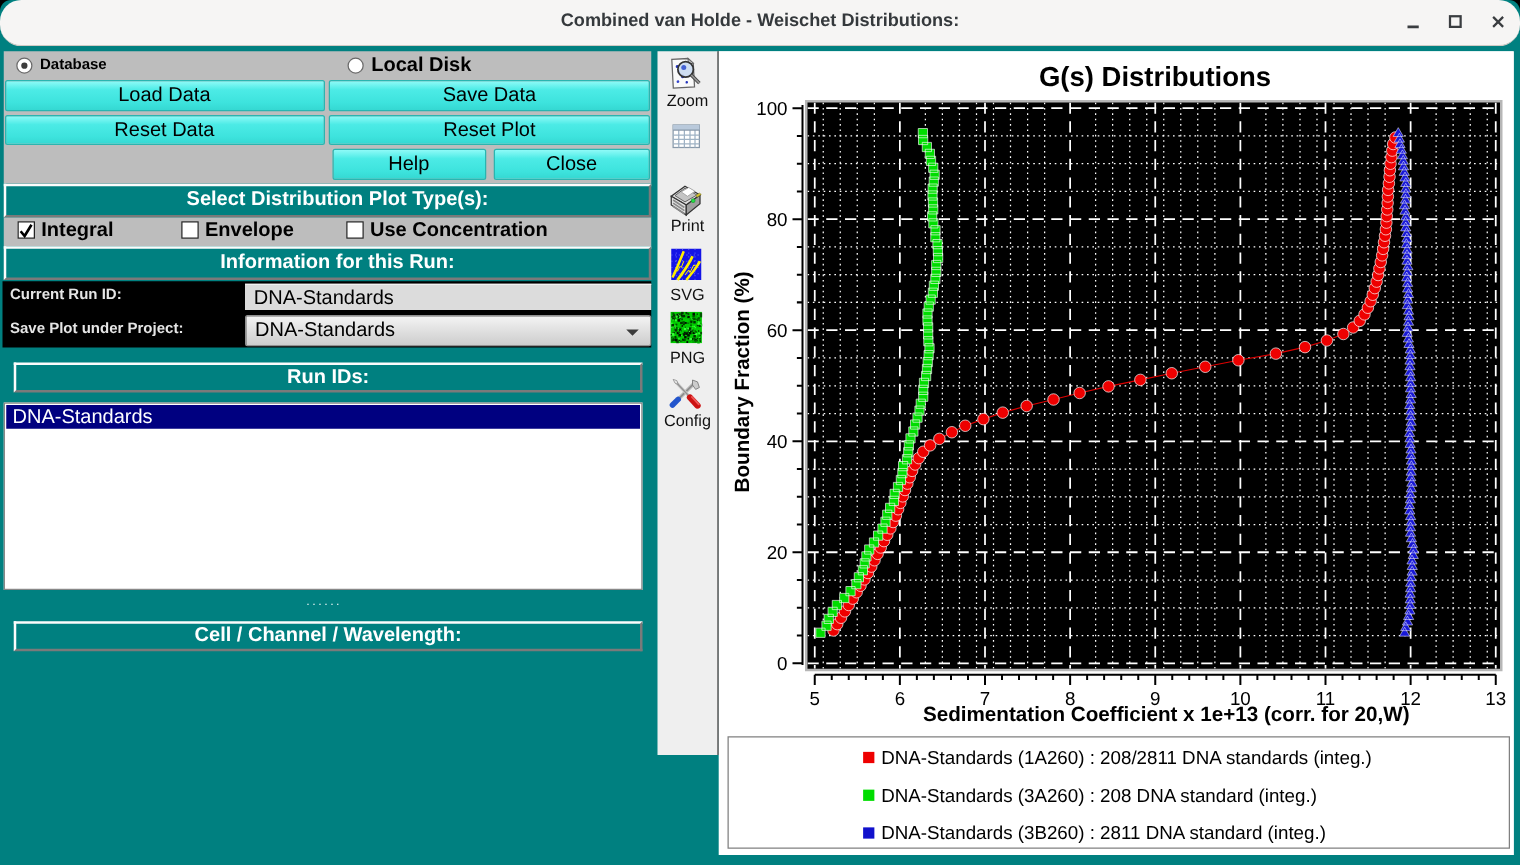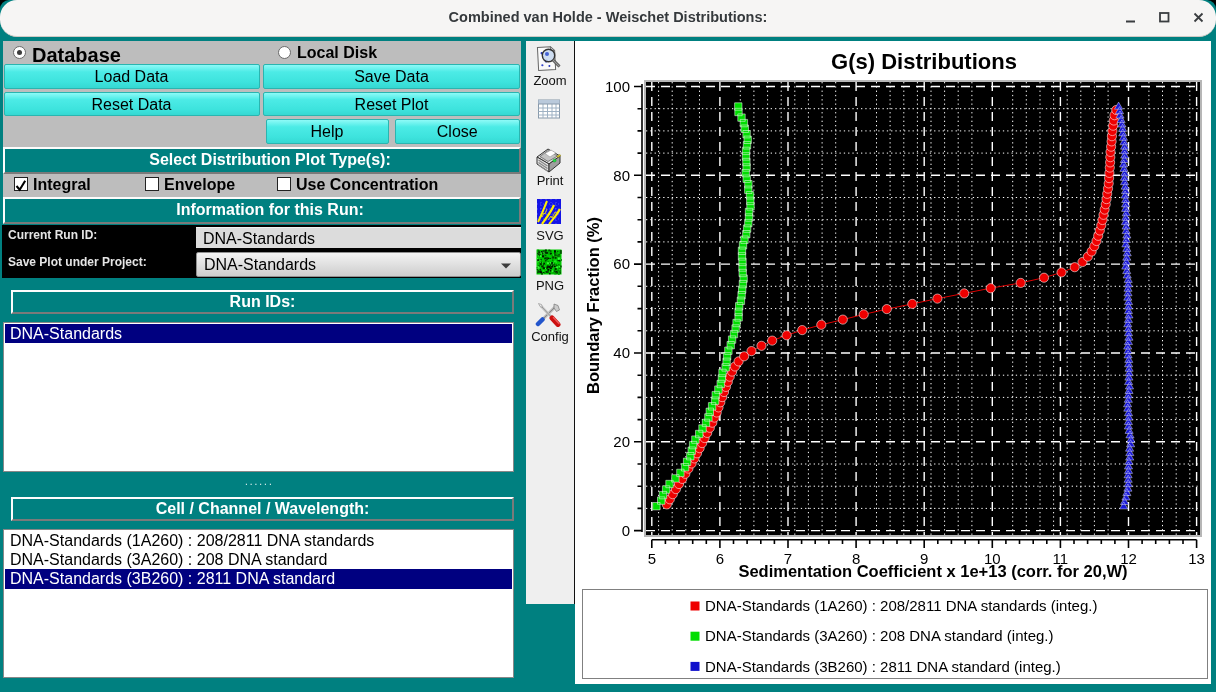--- a/index.html
+++ b/index.html
@@ -473,21 +473,21 @@
 <rect x="115.5" y="620.9" width="9" height="9" fill="#1111cc"></rect>
 <text x="130" y="630.6" font-family="Liberation Sans, sans-serif" font-size="15" fill="#000">DNA-Standards (3B260) : 2811 DNA standard (integ.)</text>
 </svg>
   </div>
 
   <div class="abs" id="panelgray"></div>
 
   <div class="rad" style="left:13px;top:46px;">
       <div class="dot"></div>
     </div>
-  <div class="abs" style="left:32px;top:44px;font-size:20px;font-weight:bold;">Database</div>
+  <div class="abs" style="left:32px;top:44px;font-size:12px;font-weight:bold;">Database</div>
   <div class="rad" style="left:278px;top:46px;"></div>
   <div class="abs" style="left:297px;top:44px;font-size:16px;font-weight:bold;">Local Disk</div>
 
   <div class="btn" style="left:3.5px;top:64px;width:256px;height:24.5px;line-height:23px;">Load Data</div>
   <div class="btn" style="left:263px;top:64px;width:257px;height:24.5px;line-height:23px;">Save Data</div>
   <div class="btn" style="left:3.5px;top:91.5px;width:256px;height:24.5px;line-height:23px;">Reset Data</div>
   <div class="btn" style="left:263px;top:91.5px;width:257px;height:24.5px;line-height:23px;">Reset Plot</div>
   <div class="btn" style="left:265.5px;top:119px;width:123px;height:24.5px;line-height:23px;">Help</div>
   <div class="btn" style="left:394.5px;top:119px;width:125.5px;height:24.5px;line-height:23px;">Close</div>
 
@@ -518,18 +518,13 @@
   </div>
 
   <div class="banner2" style="top:289.5px;">Run IDs:</div>
   <div class="list" style="top:321.5px;height:150px;">
     <div class="li sel" style="top:1px;">DNA-Standards</div>
   </div>
 
   <div class="abs" style="left:245px;top:480px;width:40px;height:4px;color:#e8f4f4;font-size:10px;letter-spacing:2px;line-height:3px;">......</div>
 
   <div class="banner2" style="top:496.5px;">Cell / Channel / Wavelength:</div>
-  <div class="list" style="top:528.5px;height:149.5px;">
-    <div class="li" style="top:1.5px;">DNA-Standards (1A260) : 208/2811 DNA standards</div>
-    <div class="li" style="top:20.5px;">DNA-Standards (3A260) : 208 DNA standard</div>
-    <div class="li sel" style="top:39.5px;">DNA-Standards (3B260) : 2811 DNA standard</div>
-  </div>
 </div>
 
 </body></html>

